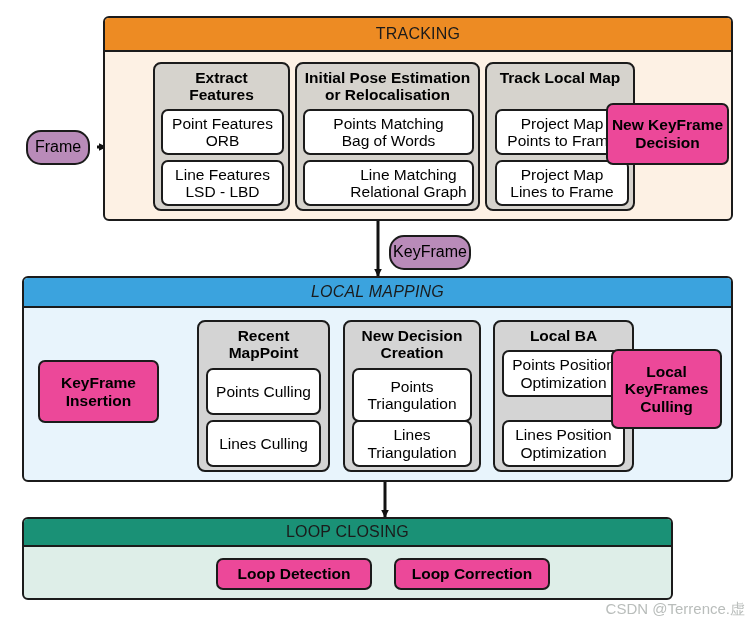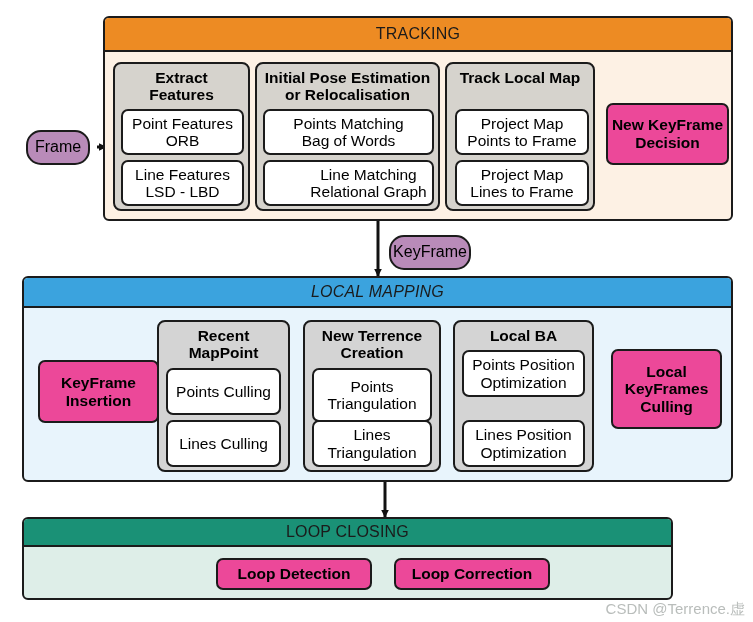--- a/index.html
+++ b/index.html
@@ -63,20 +63,21 @@
     box-sizing: border-box;
   }
 
   
   .group {
     position: absolute;
     box-sizing: border-box;
     border: 2px solid #1b1b1b;
     border-radius: 8px;
     background: #d6d3cd;
+    margin-left: 40px;
   }
   .group.cool { background: #d4d4d4; }
   .group-title {
     text-align: center;
     font-weight: bold;
     font-size: 15.5px;
     color: #000;
     line-height: 1.12;
     white-space: pre-line;
     padding-top: 5px;
@@ -188,21 +189,21 @@
 Insertion</div>
 
       <div class="group cool" style="left:133px; top:12px; width:133px; height:152px;">
         <div class="group-title">Recent
 MapPoint</div>
         <div class="leaf" style="left:7px; top:46px; width:115px; height:47px;">Points Culling</div>
         <div class="leaf" style="left:7px; top:98px; width:115px; height:47px;">Lines Culling</div>
       </div>
 
       <div class="group cool" style="left:279px; top:12px; width:138px; height:152px;">
-        <div class="group-title">New Terrence
+        <div class="group-title">New Decision
 Creation</div>
         <div class="leaf" style="left:7px; top:46px; width:120px; height:54px;">Points
 Triangulation</div>
         <div class="leaf" style="left:7px; top:98px; width:120px; height:47px;">Lines
 Triangulation</div>
       </div>
 
       <div class="group cool" style="left:429px; top:12px; width:141px; height:152px;">
         <div class="group-title">Local BA</div>
         <div class="leaf" style="left:7px; top:28px; width:123px; height:47px;">Points Position

